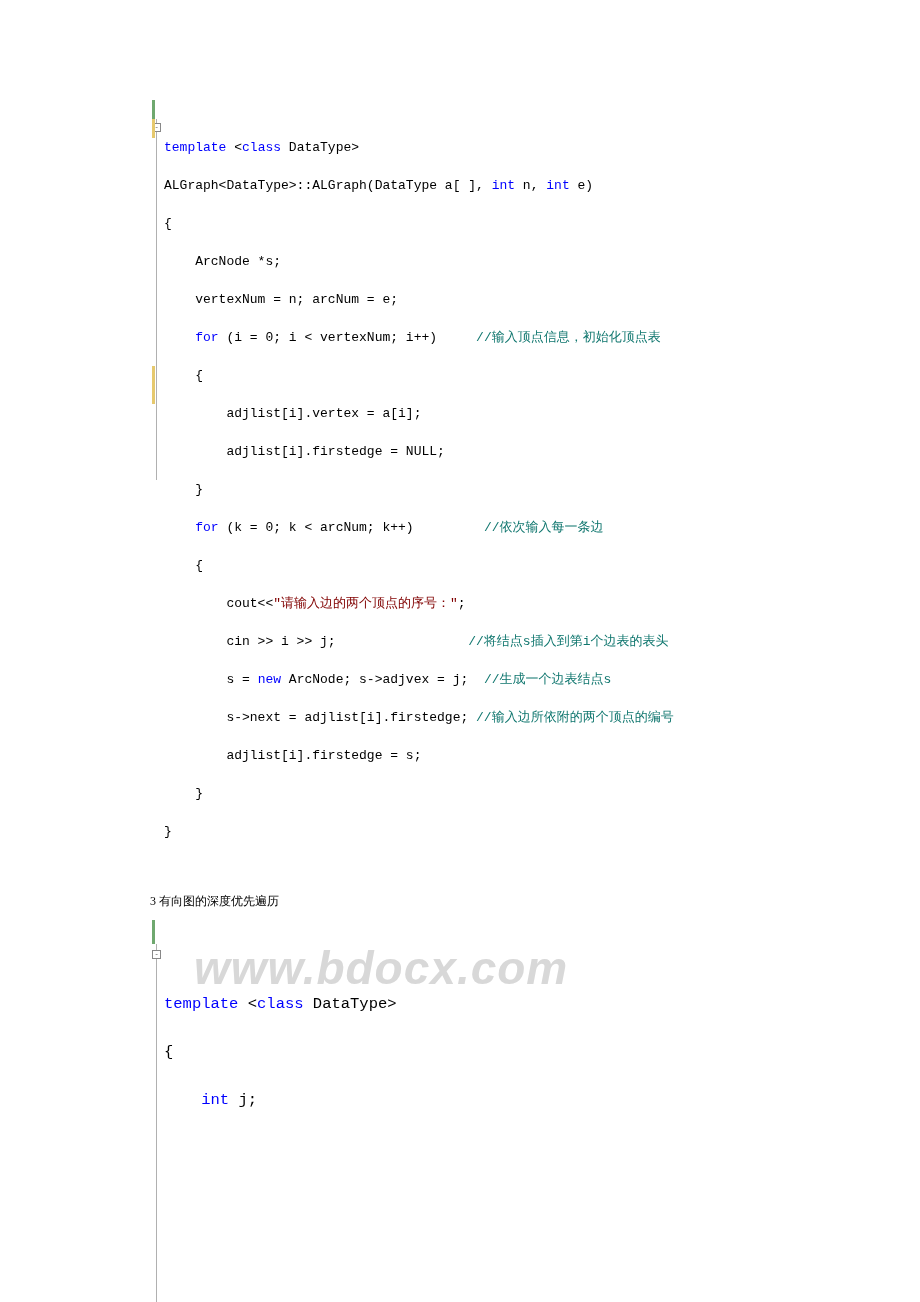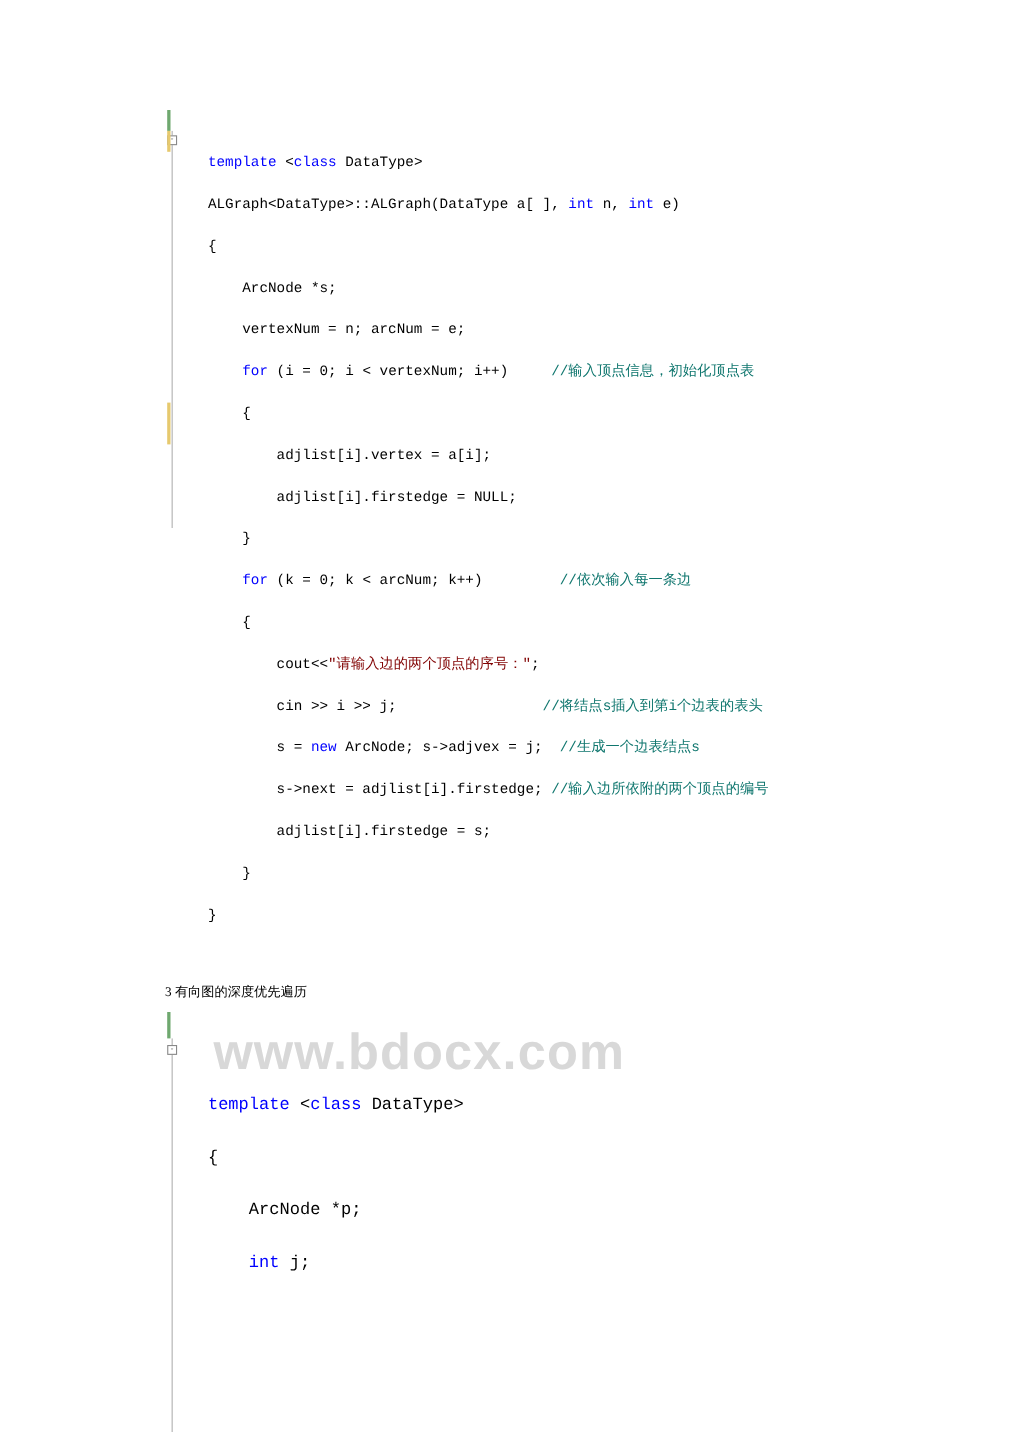--- a/index.html
+++ b/index.html
@@ -72,21 +72,20 @@
     color: #d8d8d8;
     font-family: Arial, sans-serif;
     letter-spacing: 1px;
     z-index: 0;
     pointer-events: none;
     white-space: nowrap;
   }
   .code-block .line-content {
     position: relative;
     z-index: 1;
-    margin-left: 25px;
   }
 </style>
 </head>
 <body>
 
 <div class="page">
 
   <div class="code-block">
     <div class="gutter">
       <div class="gutter-bar" style="top:0;height:19px;background:#6fa86f;"></div>
@@ -112,29 +111,28 @@
 <div class="line-content"><span>        s = </span><span class="kw">new</span><span> ArcNode; s-&gt;adjvex = j;  </span><span class="cmt">//生成一个边表结点s</span></div>
 <div class="line-content"><span>        s-&gt;next = adjlist[i].firstedge; </span><span class="cmt">//输入边所依附的两个顶点的编号</span></div>
 <div class="line-content"><span>        adjlist[i].firstedge = s;</span></div>
 <div class="line-content"><span>    }</span></div>
 <div class="line-content"><span>}</span></div>
   </div>
 
   <div class="section-title">3   有向图的深度优先遍历</div>
 
   <div class="code-block large" style="position:relative;">
-    <div class="watermark" style="top:24px;left:44px;">www.bdocx.com</div>
+    <div class="watermark" style="top:36px;left:44px;font-style:italic;">www.bdocx.com</div>
     <div class="gutter">
       <div class="gutter-bar" style="top:0;height:24px;background:#6fa86f;"></div>
       <div class="gutter-line" style="top:24px;height:360px;"></div>
       <div class="collapse-box" style="top:30px;">-</div>
     </div>
 <div class="line-content"><span class="kw">template</span><span> &lt;</span><span class="kw">class</span><span> DataType&gt;</span></div>
 <div class="line-content"><span>{</span></div>
-<div class="line-content"><span>    ArcNode *p;</span></div>
 <div class="line-content"><span>    </span><span class="kw">int</span><span> j;</span></div>
 
 
 
 
 
 
 
 
 

